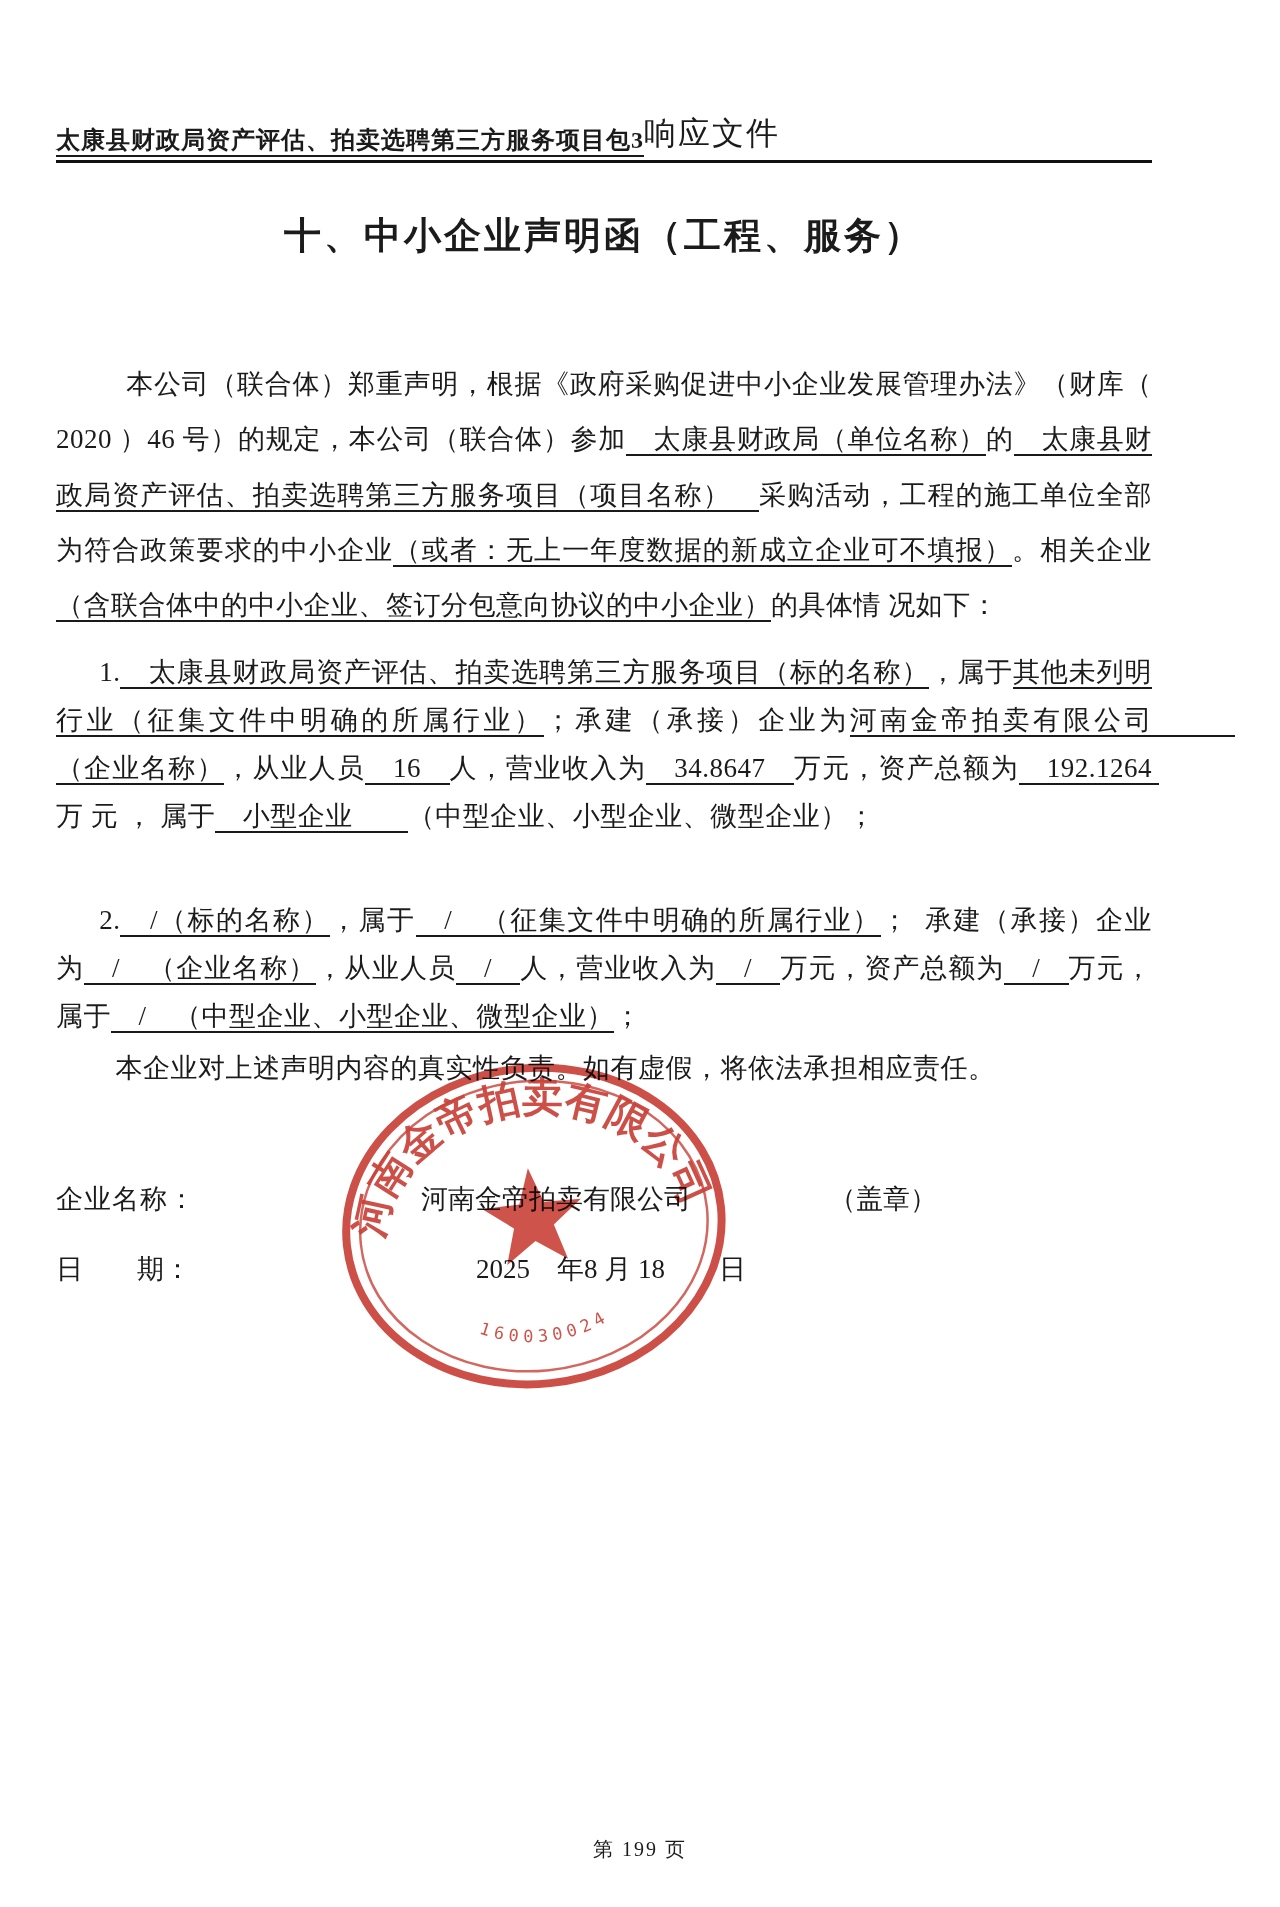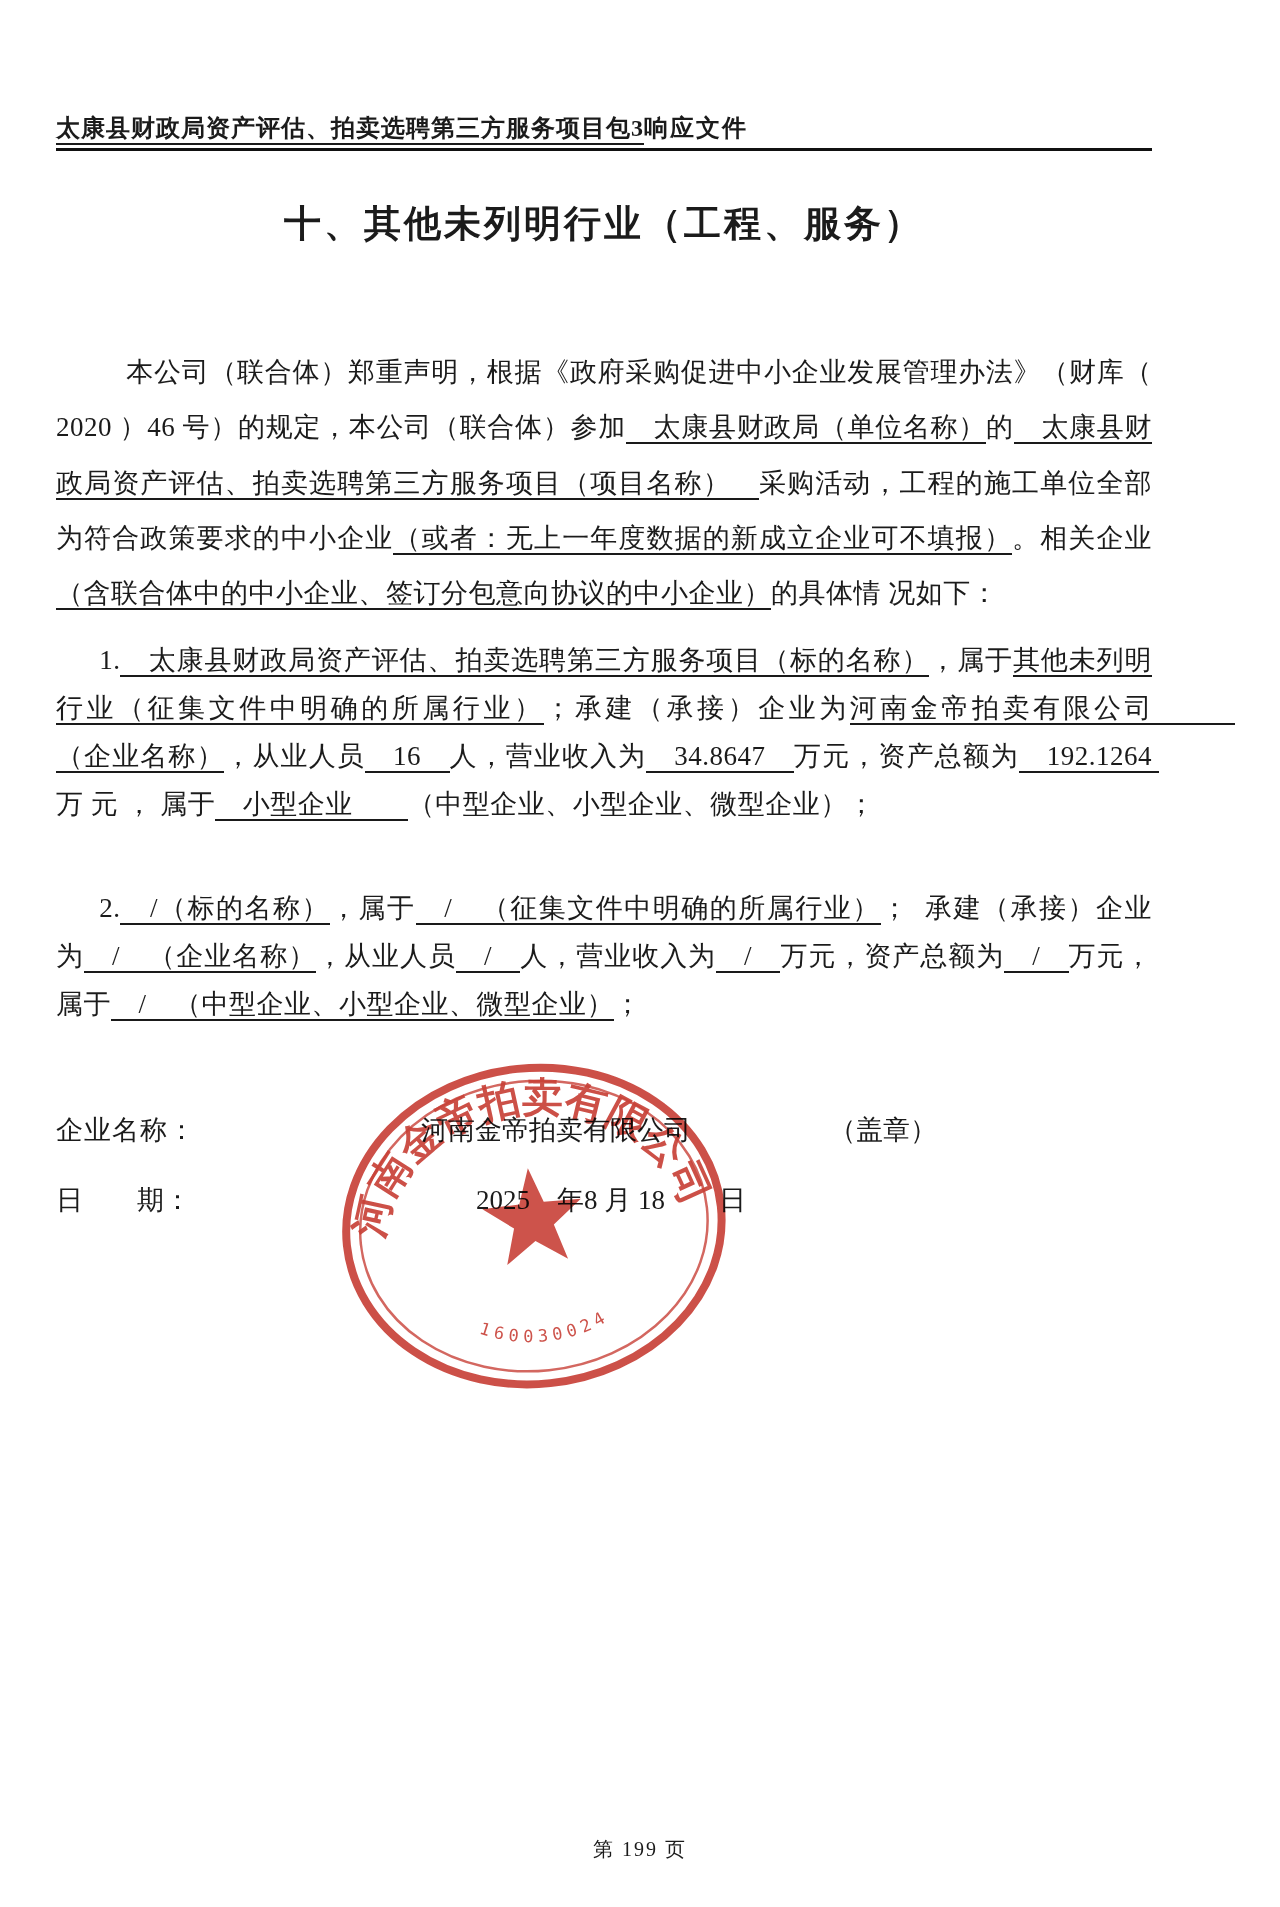--- a/index.html
+++ b/index.html
@@ -24,21 +24,21 @@
     padding-bottom: 4px;
   }
   .hdr-left {
     font-size: 24px;
     font-weight: bold;
     letter-spacing: 1px;
     text-decoration: underline;
     text-underline-offset: 7px;
     text-decoration-thickness: 2px;
   }
-  .hdr-right { font-size: 24px; font-weight: bold; letter-spacing: 2px; }
+  .hdr-right { font-size: 32px; font-weight: normal; letter-spacing: 2px; }
 
   
   .title {
     margin-top: 48px;
     text-align: center;
     font-size: 37px;
     font-weight: bold;
     letter-spacing: 3px;
   }
 
@@ -100,28 +100,29 @@
 <body>
 
 <div class="page">
   <div class="content">
 
     <div class="hdr">
       <span class="hdr-left">太康县财政局资产评估、拍卖选聘第三方服务项目包3</span>
       <span class="hdr-right">响应文件</span>
     </div>
 
-    <div class="title">十、其他未列明行业（工程、服务）</div>
+    <div class="title">十、中小企业声明函（工程、服务）</div>
 
     <p class="para p1"><span>本公司（联合体）郑重声明，根据《政府采购促进中小企业发展管理办法》（财库（ 2020 ）46 号）的规定，本公司（联合体）参加</span><span class="u">　太康县财政局（单位名称）</span><span>的</span><span class="u">　太康县财政局资产评估、拍卖选聘第三方服务项目（项目名称）　</span><span>采购活动，工程的施工单位全部为符合政策要求的中小企业</span><span class="u">（或者：无上一年度数据的新成立企业可不填报）</span><span>。相关企业</span><span class="u">（含联合体中的中小企业、签订分包意向协议的中小企业）</span><span>的具体情 况如下：</span></p>
 
     <p class="para item1"><span>1.</span><span class="u">　太康县财政局资产评估、拍卖选聘第三方服务项目（标的名称）</span><span>，属于</span><span class="u">其他未列明行业（征集文件中明确的所属行业）</span><span>；承建（承接）企业为</span><span class="u">河南金帝拍卖有限公司　　　（企业名称）</span><span>，从业人员</span><span class="u">　16　</span><span>人，营业收入为</span><span class="u">　34.8647　</span><span>万元，资产总额为</span><span class="u">　192.1264 </span><span>万 元 ， 属于</span><span class="u">　小型企业　　</span><span>（中型企业、小型企业、微型企业）；</span></p>
 
     <p class="para item2"><span>2.</span><span class="u">　/（标的名称）</span><span>，属于</span><span class="u">　/　（征集文件中明确的所属行业）</span><span>；  承建（承接）企业为</span><span class="u">　/　（企业名称）</span><span>，从业人员</span><span class="u">　/　</span><span>人，营业收入为</span><span class="u">　/　</span><span>万元，资产总额为</span><span class="u">　/　</span><span>万元，属于</span><span class="u">　/　（中型企业、小型企业、微型企业）</span><span>；</span></p>
 
+    <p class="para close2">本企业对上述声明内容的真实性负责。如有虚假，将依法承担相应责任。</p>
 
     <div class="sig">
       <div class="sig-row">
         <span class="sig-label">企业名称：</span>
         <span class="sig-value">河南金帝拍卖有限公司</span>
         <span class="seal-hint">（盖章）</span>
       </div>
       <div class="sig-row">
         <span class="sig-label spread">日　　期：</span>
         <span class="date-value">2025　年8 月 18　　日</span>

